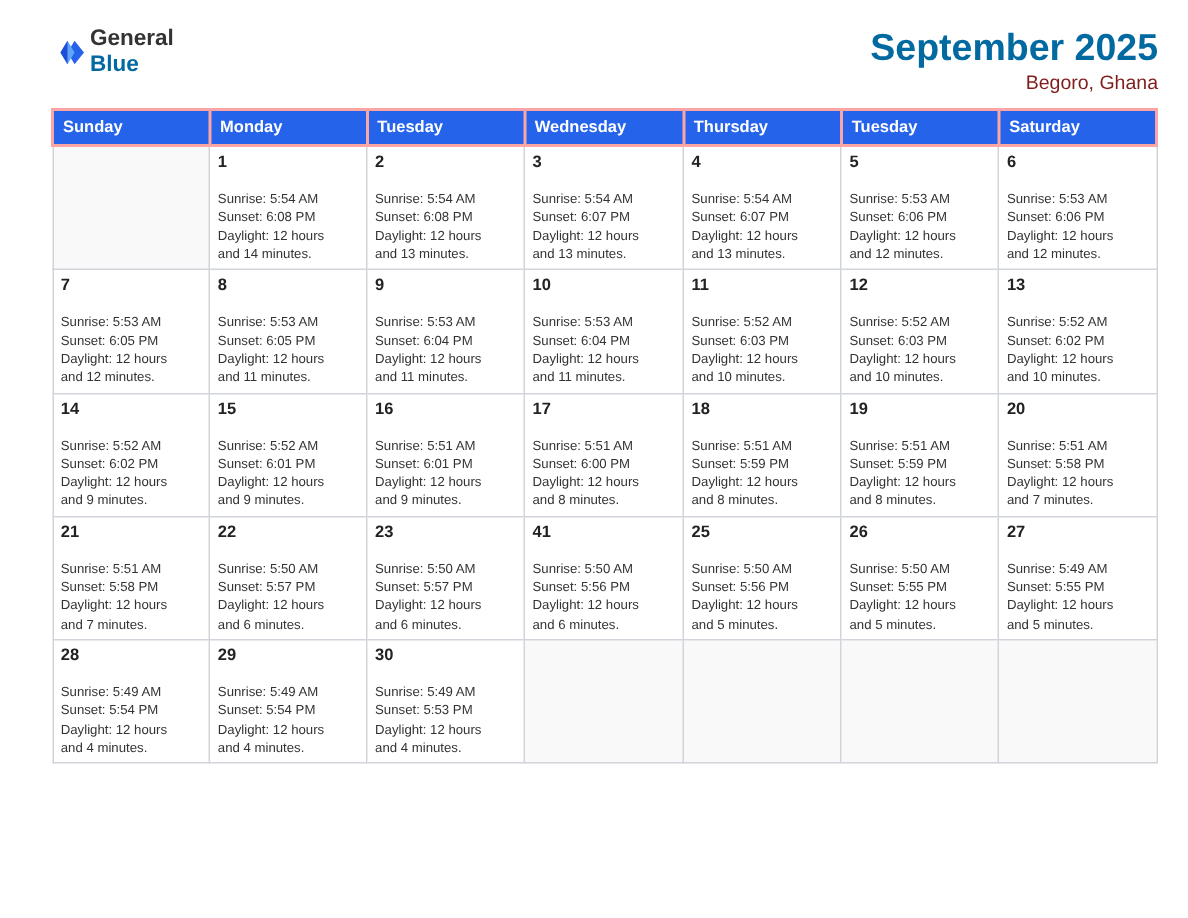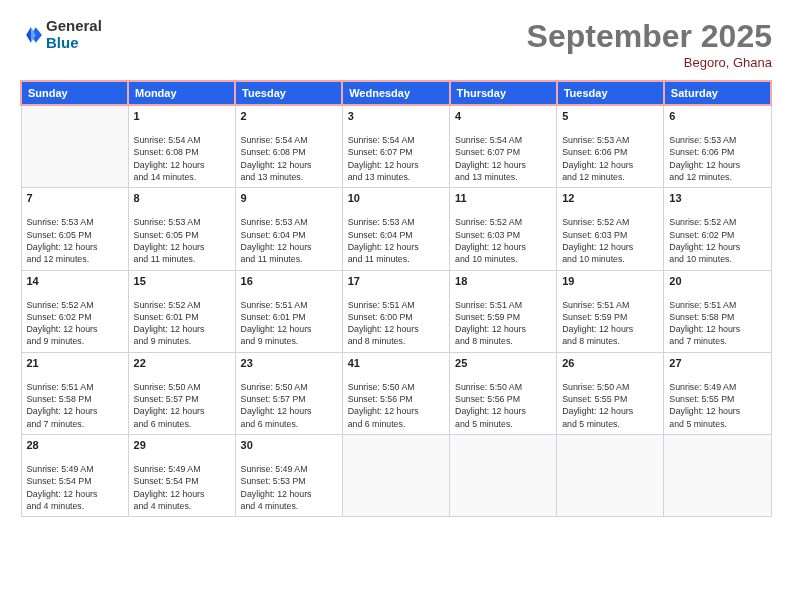--- a/index.html
+++ b/index.html
@@ -6,21 +6,21 @@
     body {
       font-family: Arial, sans-serif;
       background: #fff;
       width: 792px;
       height: 612px;
       overflow: hidden;
     }
     .page {
       width: 792px;
       height: 612px;
-      padding: 18px 20px 12px 20px;
+      padding: 18px 20px 12px 34px;
       background: #fff;
     }
     .header {
       display: flex;
       justify-content: space-between;
       align-items: flex-start;
       margin-bottom: 10px;
     }
     .logo {
       display: flex;
@@ -35,23 +35,23 @@
     .logo-general { color: #333; }
     .logo-blue { color: #0369a1; }
     .logo-icon {
       width: 22px;
       height: 22px;
     }
     .title-block {
       text-align: right;
     }
     .month-title {
-      font-size: 32px;
-      font-weight: bold;
-      color: #737373;
+      font-size: 25px;
+      font-weight: bold;
+      color: #0369a1;
     }
     .subtitle {
       font-size: 13px;
       color: #7f1d1d;
     }
     .calendar {
       width: 100%;
       border-collapse: collapse;
       font-size: 9.5px;
     }

